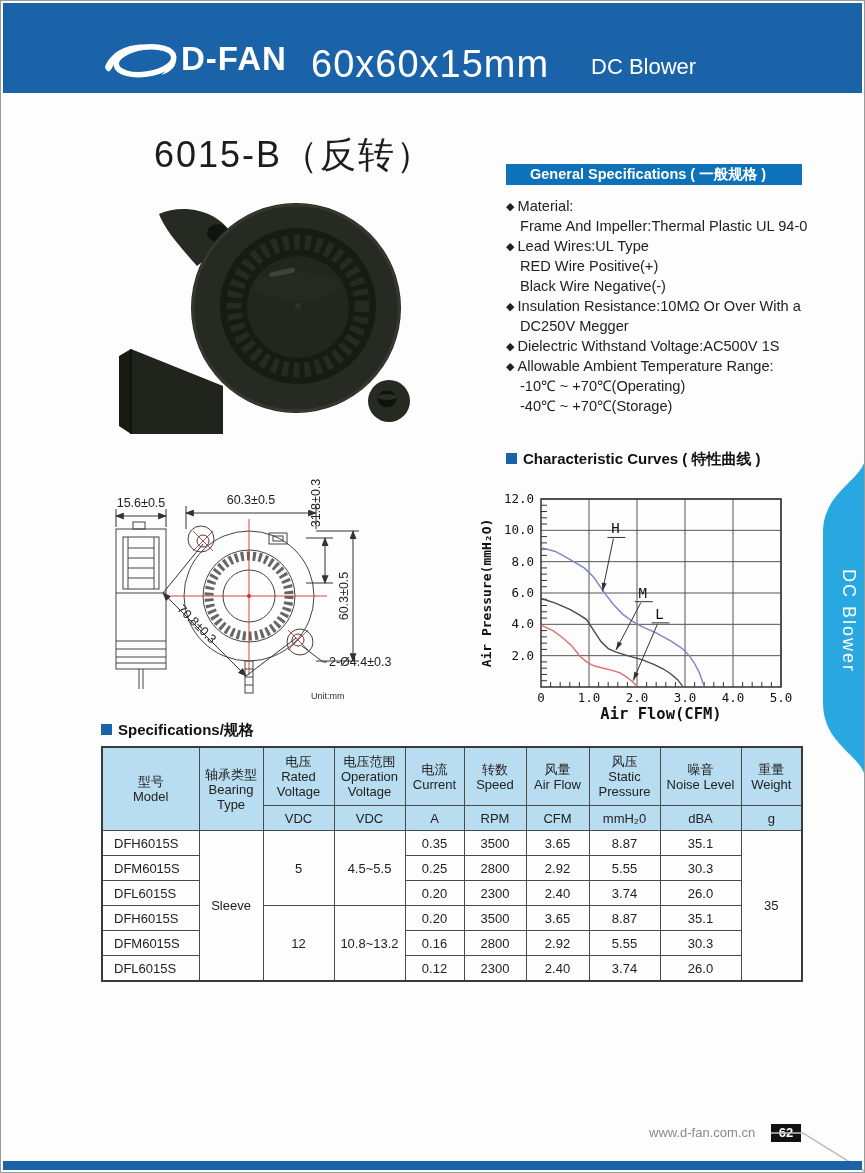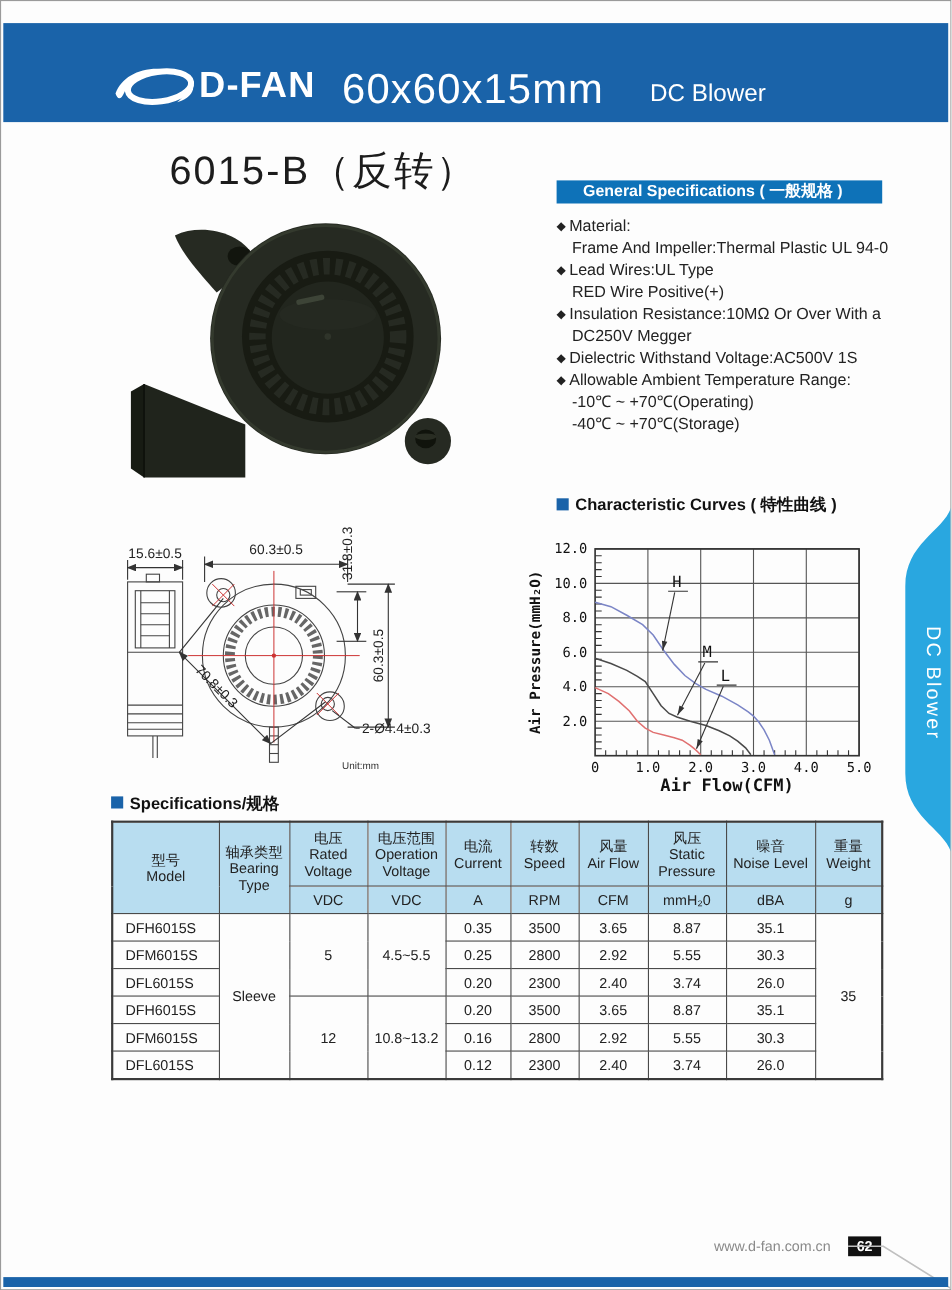--- a/index.html
+++ b/index.html
@@ -1,20 +1,20 @@
 <!DOCTYPE html>
 <html><head>
 <meta charset="utf-8">
 <style>
   html,body{margin:0;padding:0;background:#e8e8e8;}
   .page{position:relative;width:865px;height:1173px;margin:0 auto;background:#fdfdfd;
         border:1px solid #9a9a9a;box-sizing:border-box;overflow:hidden;
         font-family:"Liberation Sans",sans-serif;color:#222;}
   
-  .top-banner{position:absolute;left:2px;top:2px;right:2px;height:90px;background:#1a63a9;margin-top:18px;}
+  .top-banner{position:absolute;left:2px;top:2px;right:2px;height:90px;background:#1a63a9;}
   .logo-wrap{position:absolute;left:100px;top:36px;width:75px;height:42px;}
   .brand{position:absolute;left:178px;top:37px;font-size:33px;font-weight:bold;color:#fff;letter-spacing:1px;}
   .size-text{position:absolute;left:308px;top:40px;font-size:38px;font-weight:400;color:#fff;letter-spacing:1px;}
   .cat-text{position:absolute;left:588px;top:51px;font-size:22px;color:#fff;}
   
   .doc-title{position:absolute;left:153px;top:130px;font-size:36px;color:#1c1c1c;letter-spacing:2px;text-align:right;}
   
   .gs-panel{position:absolute;left:505px;top:163px;width:296px;}
   .gs-head{background:#0e72b8;color:#fff;font-size:14.5px;font-weight:bold;height:21px;line-height:21px;padding-left:24px;}
   .gs-list{margin-top:11px;font-size:14.6px;line-height:20px;color:#222;}
@@ -94,20 +94,21 @@
     </svg>
   </div>
 
   <div class="gs-panel">
     <div class="gs-head">General Specifications ( 一般规格 )</div>
     <div class="gs-list">
         <div class="gs-item"><span class="dia">◆</span><span>Material:</span></div>
         <div class="gs-item indent"><span>Frame And Impeller:Thermal Plastic UL 94-0</span></div>
         <div class="gs-item"><span class="dia">◆</span><span>Lead Wires:UL Type</span></div>
         <div class="gs-item indent"><span>RED Wire Positive(+)</span></div>
+        <div class="gs-item indent"><span>Black Wire Negative(-)</span></div>
         <div class="gs-item"><span class="dia">◆</span><span>Insulation Resistance:10MΩ Or Over With a</span></div>
         <div class="gs-item indent"><span>DC250V Megger</span></div>
         <div class="gs-item"><span class="dia">◆</span><span>Dielectric Withstand Voltage:AC500V 1S</span></div>
         <div class="gs-item"><span class="dia">◆</span><span>Allowable Ambient Temperature Range:</span></div>
         <div class="gs-item indent"><span>-10℃ ~ +70℃(Operating)</span></div>
         <div class="gs-item indent"><span>-40℃ ~ +70℃(Storage)</span></div>
       </div>
   </div>
 
   <div class="sec-head" style="left:505px;top:449px;">

